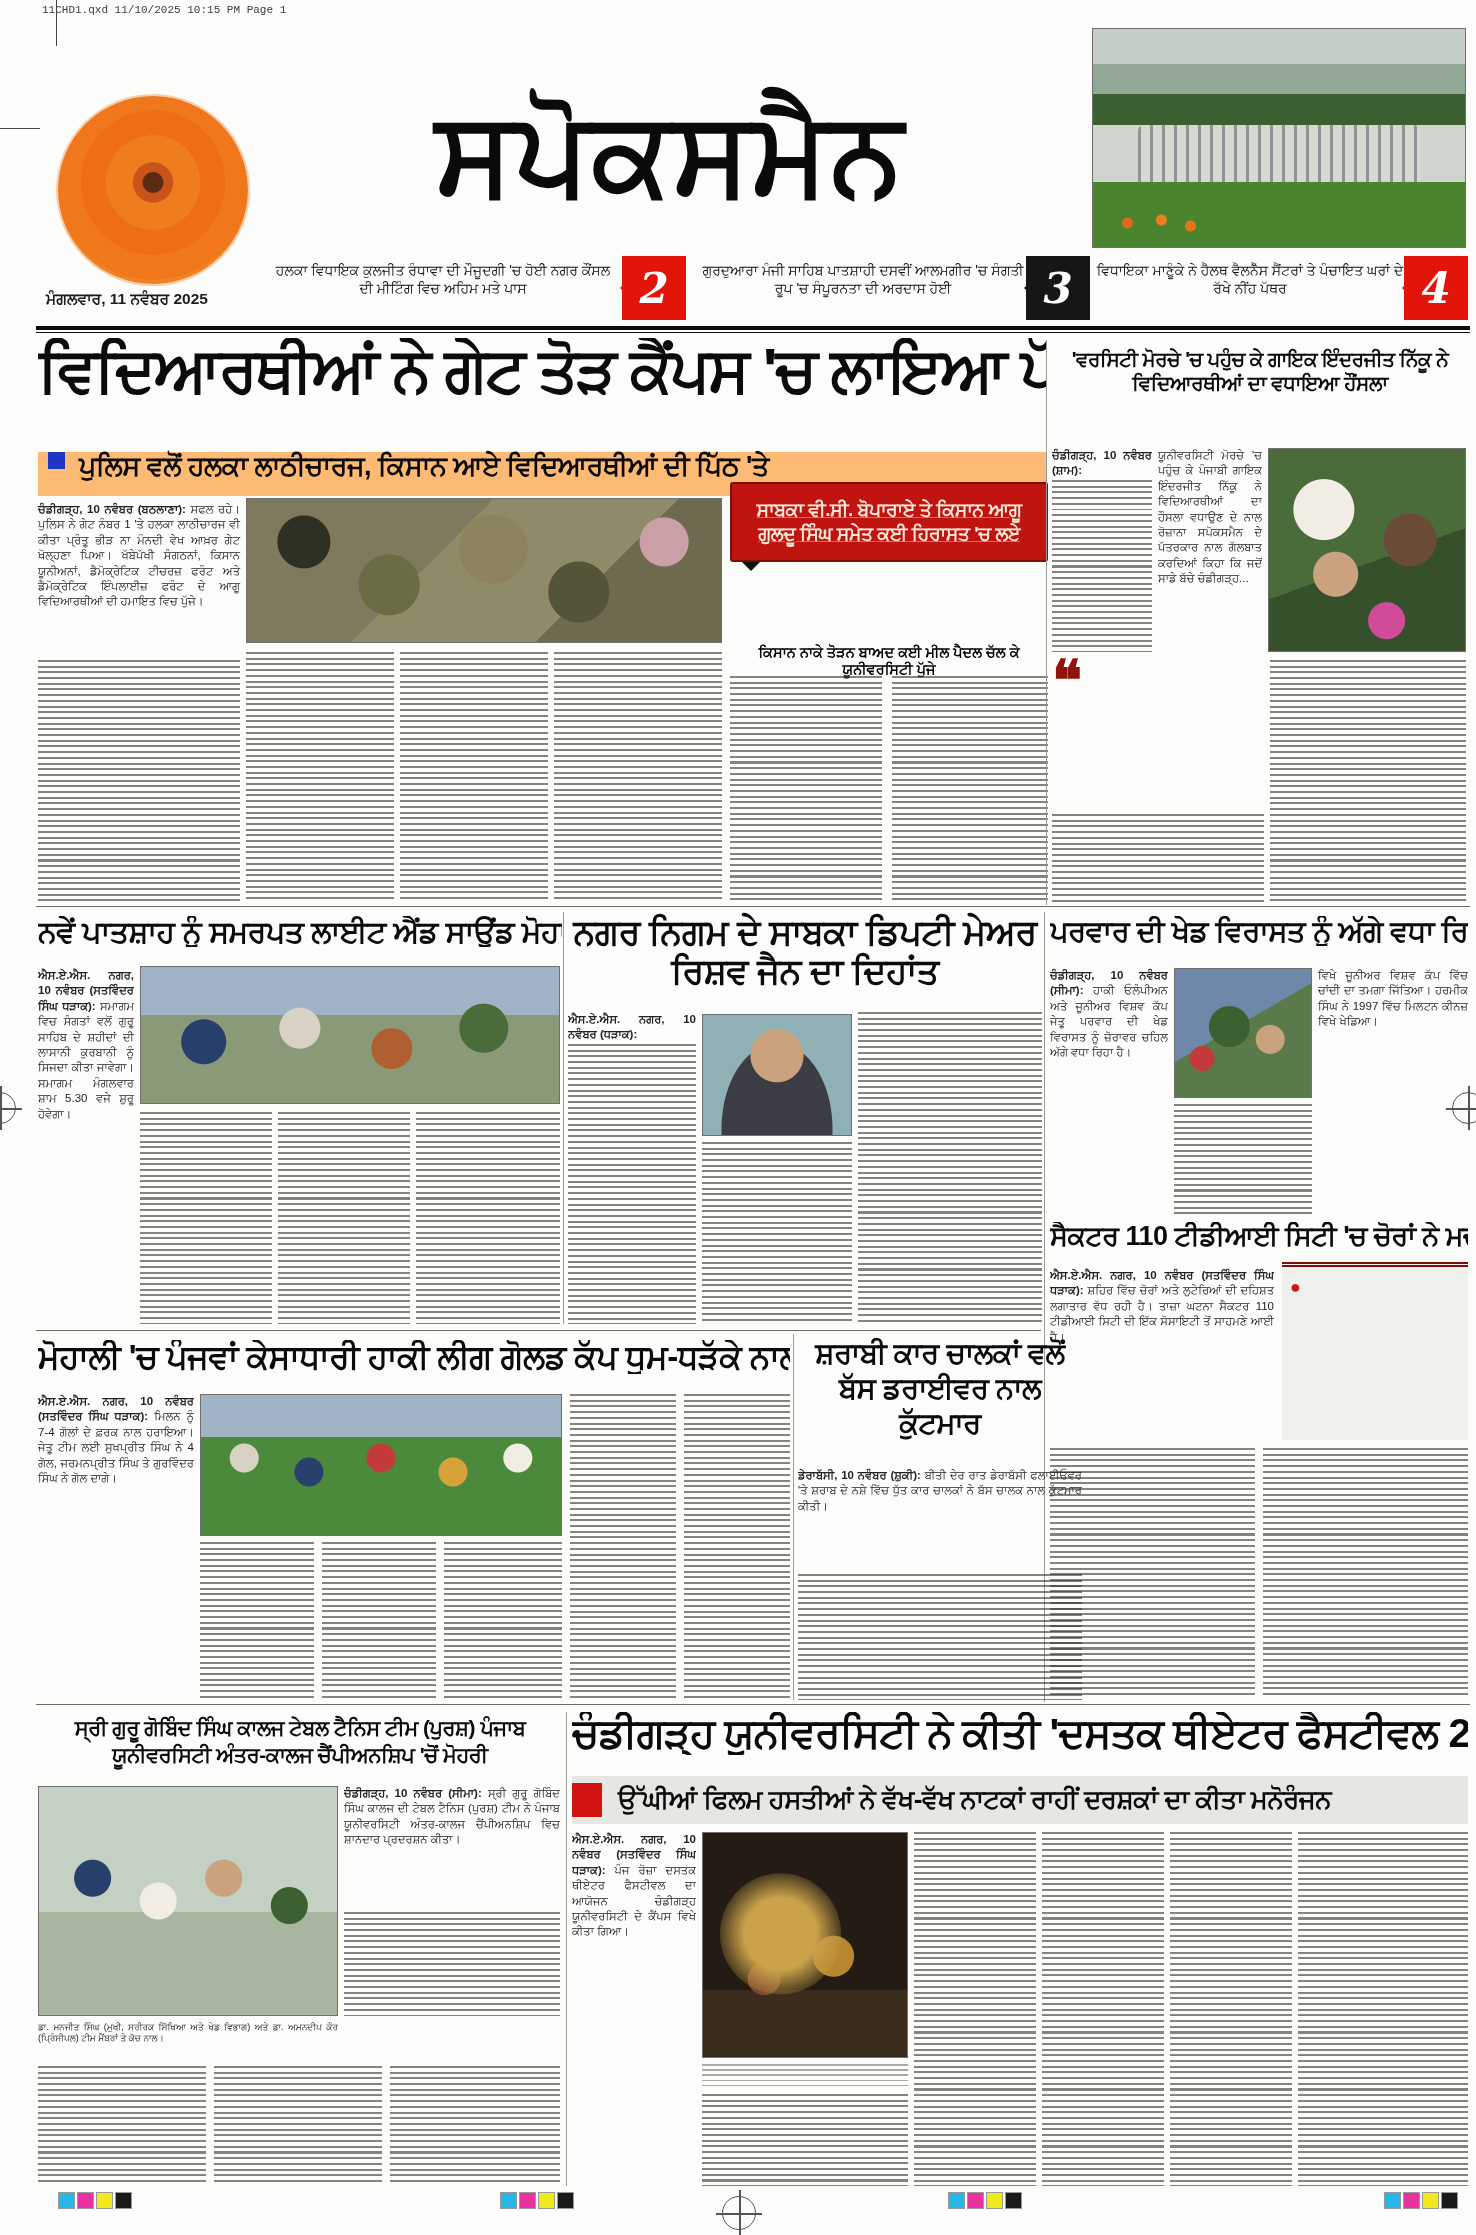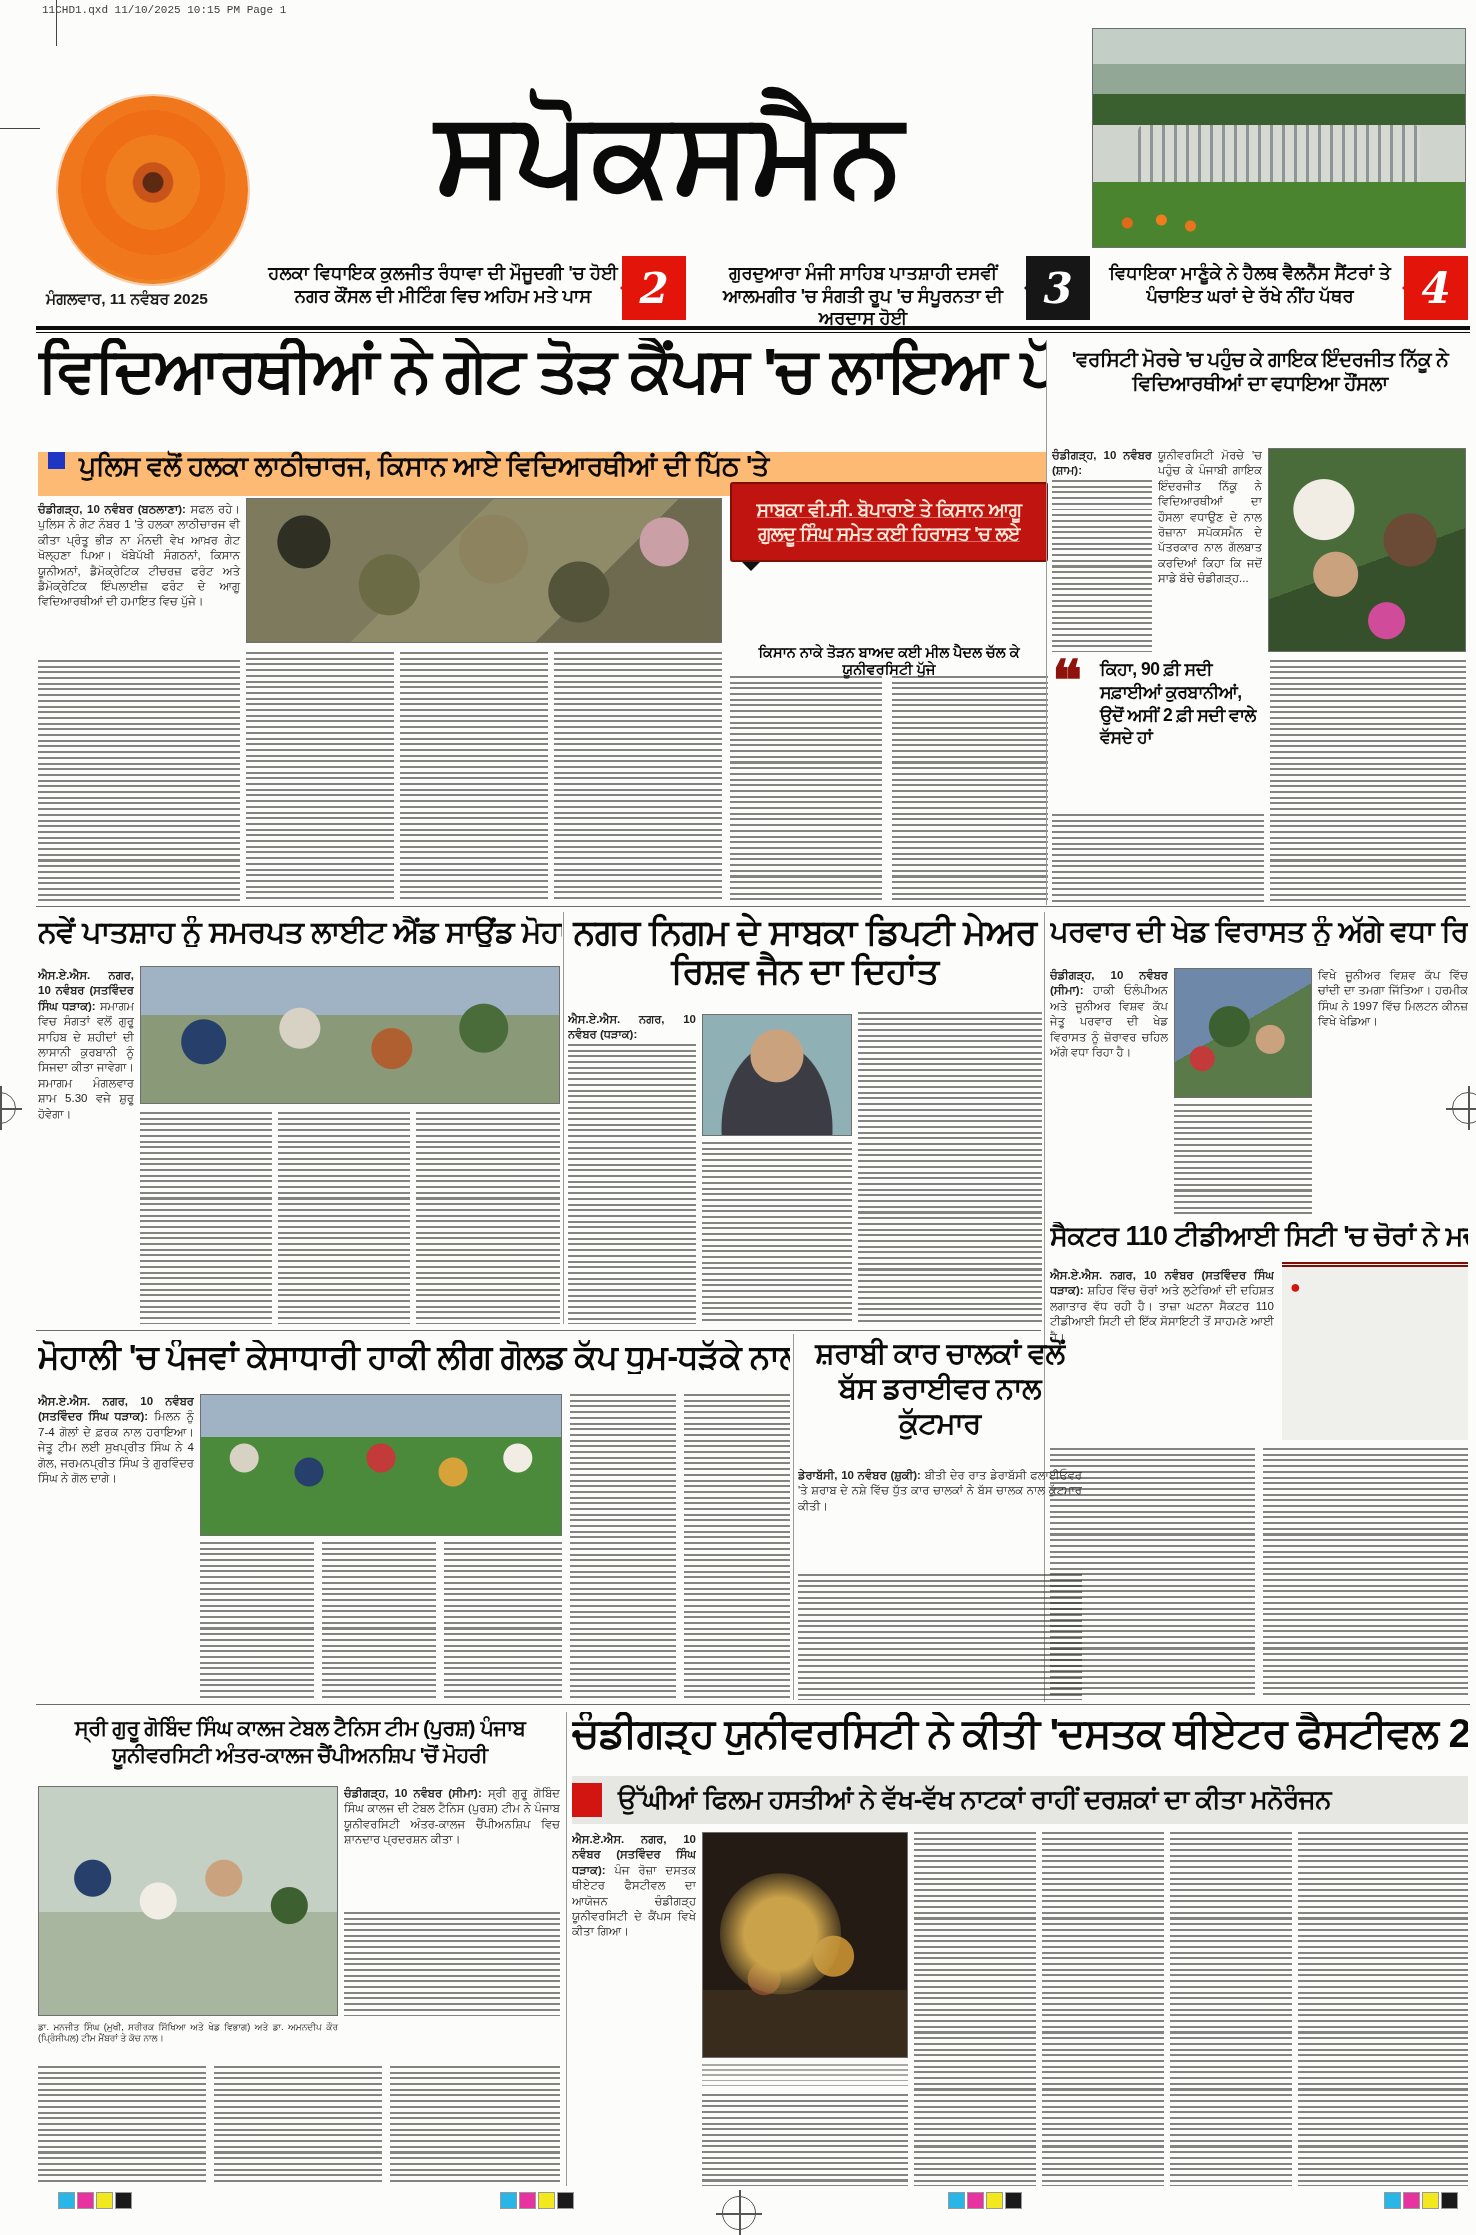--- a/index.html
+++ b/index.html
@@ -9,21 +9,21 @@
   .abs{position:absolute}
   .hl{font-weight:bold;color:#0b0b0b;letter-spacing:-.5px;line-height:1.04}
   .center{text-align:center}
   .body-txt{font-size:11.5px;line-height:1.34;text-align:justify;color:#232323}
   .dl{font-weight:bold}
   .greek{background:repeating-linear-gradient(to bottom,#3a3a34 0 2px,transparent 2px 5.7px);opacity:.62}
   .greek-lite{background:repeating-linear-gradient(to bottom,#55554e 0 1.6px,transparent 1.6px 5.2px);opacity:.5}
   .photo{position:absolute;border:1px solid #6f6f6f;overflow:hidden}
   .vrule{position:absolute;width:1px;background:#9a9a96}
   .hrule{position:absolute;height:1px;background:#6d6d68}
-  .teaser{font-size:18px;font-weight:bold;text-align:center;line-height:1.25;color:#0d0d0d}
+  .teaser{font-size:14px;font-weight:normal;text-align:center;line-height:1.25;color:#0d0d0d}
   .pagebox{position:absolute;width:64px;height:64px;color:#fff;font-family:"DejaVu Serif",serif;
            font-style:italic;font-weight:bold;font-size:42px;display:flex;align-items:center;justify-content:center}
   .pagebox::before{content:"";position:absolute;left:-10px;top:24px;border:8px solid transparent;border-right-color:inherit}
   .mast{font-family:"DejaVu Serif",serif;font-weight:bold;color:#0a0a0a;letter-spacing:2px}
   .regmark{position:absolute;border:1.6px solid #555;border-radius:50%}
   .regmark::before,.regmark::after{content:"";position:absolute;background:#555}
   .regmark::before{left:50%;top:-22%;width:1.5px;height:144%}
   .regmark::after{top:50%;left:-22%;height:1.5px;width:144%}
   .cbar span{display:inline-block;width:17px;height:17px;margin-right:2px;border:1px solid #999}
   .capt{font-size:9px;line-height:1.25;color:#222;text-align:justify}
@@ -108,21 +108,20 @@
     <span class="dl">ਚੰਡੀਗੜ੍ਹ, 10 ਨਵੰਬਰ (ਸ਼ਾਮ):</span>
   </div>
   <div class="abs greek" style="left:1052px;top:480px;width:100px;height:172px"></div>
   <div class="abs body-txt" style="left:1158px;top:448px;width:104px;height:204px;overflow:hidden">ਯੂਨੀਵਰਸਿਟੀ ਮੋਰਚੇ 'ਚ ਪਹੁੰਚ ਕੇ ਪੰਜਾਬੀ ਗਾਇਕ ਇੰਦਰਜੀਤ ਨਿੱਕੂ ਨੇ ਵਿਦਿਆਰਥੀਆਂ ਦਾ ਹੌਸਲਾ ਵਧਾਉਣ ਦੇ ਨਾਲ ਰੋਜ਼ਾਨਾ ਸਪੋਕਸਮੈਨ ਦੇ ਪੱਤਰਕਾਰ ਨਾਲ ਗੱਲਬਾਤ ਕਰਦਿਆਂ ਕਿਹਾ ਕਿ ਜਦੋਂ ਸਾਡੇ ਬੱਚੇ ਚੰਡੀਗੜ੍ਹ...</div>
 
   <div class="photo" style="left:1268px;top:448px;width:198px;height:204px;
        background:radial-gradient(circle at 28% 30%,#f2ede4 0 30px,transparent 31px),radial-gradient(circle at 34% 62%,#caa27d 0 22px,transparent 23px),radial-gradient(circle at 72% 45%,#6b4b36 0 26px,transparent 27px),radial-gradient(circle at 60% 85%,#d04b9a 0 18px,transparent 19px),linear-gradient(160deg,#4a6b3a 0 55%,#35502b 55% 100%)"></div>
 
   <div class="abs" style="left:1052px;top:658px;width:212px;height:150px">
     <span class="qicon abs" style="left:0;top:0">❝</span>
-    <div class="hl" style="margin-left:48px;font-size:17.5px;line-height:1.3">ਕਿਹਾ, 90 ਫ਼ੀ ਸਦੀ ਸਫ਼ਾਈਆਂ ਕੁਰਬਾਨੀਆਂ, ਉਦੋਂ ਅਸੀਂ 2 ਫ਼ੀ ਸਦੀ ਵਾਲੇ ਵੱਸਦੇ ਹਾਂ</div>
   </div>
   <div class="abs greek" style="left:1052px;top:814px;width:212px;height:89px"></div>
   <div class="abs greek" style="left:1270px;top:660px;width:196px;height:243px"></div>
 
   <div class="hrule" style="left:36px;top:906px;width:1434px"></div>
 
   <div class="abs hl" style="left:38px;top:916px;width:524px;font-size:30px;white-space:nowrap;overflow:hidden">ਨਵੇਂ ਪਾਤਸ਼ਾਹ ਨੂੰ ਸਮਰਪਤ ਲਾਈਟ ਐਂਡ ਸਾਊਂਡ ਮੋਹਾਲੀ 'ਚ ਅੱਜ</div>
   <div class="abs body-txt" style="left:38px;top:968px;width:96px;height:356px;overflow:hidden">
     <span class="dl">ਐਸ.ਏ.ਐਸ. ਨਗਰ, 10 ਨਵੰਬਰ (ਸਤਵਿੰਦਰ ਸਿੰਘ ਧੜਾਕ):</span>
     <span>ਸਮਾਗਮ ਵਿਚ ਸੰਗਤਾਂ ਵਲੋਂ ਗੁਰੂ ਸਾਹਿਬ ਦੇ ਸ਼ਹੀਦਾਂ ਦੀ ਲਾਸਾਨੀ ਕੁਰਬਾਨੀ ਨੂੰ ਸਿਜਦਾ ਕੀਤਾ ਜਾਵੇਗਾ। ਸਮਾਗਮ ਮੰਗਲਵਾਰ ਸ਼ਾਮ 5.30 ਵਜੇ ਸ਼ੁਰੂ ਹੋਵੇਗਾ।</span>

